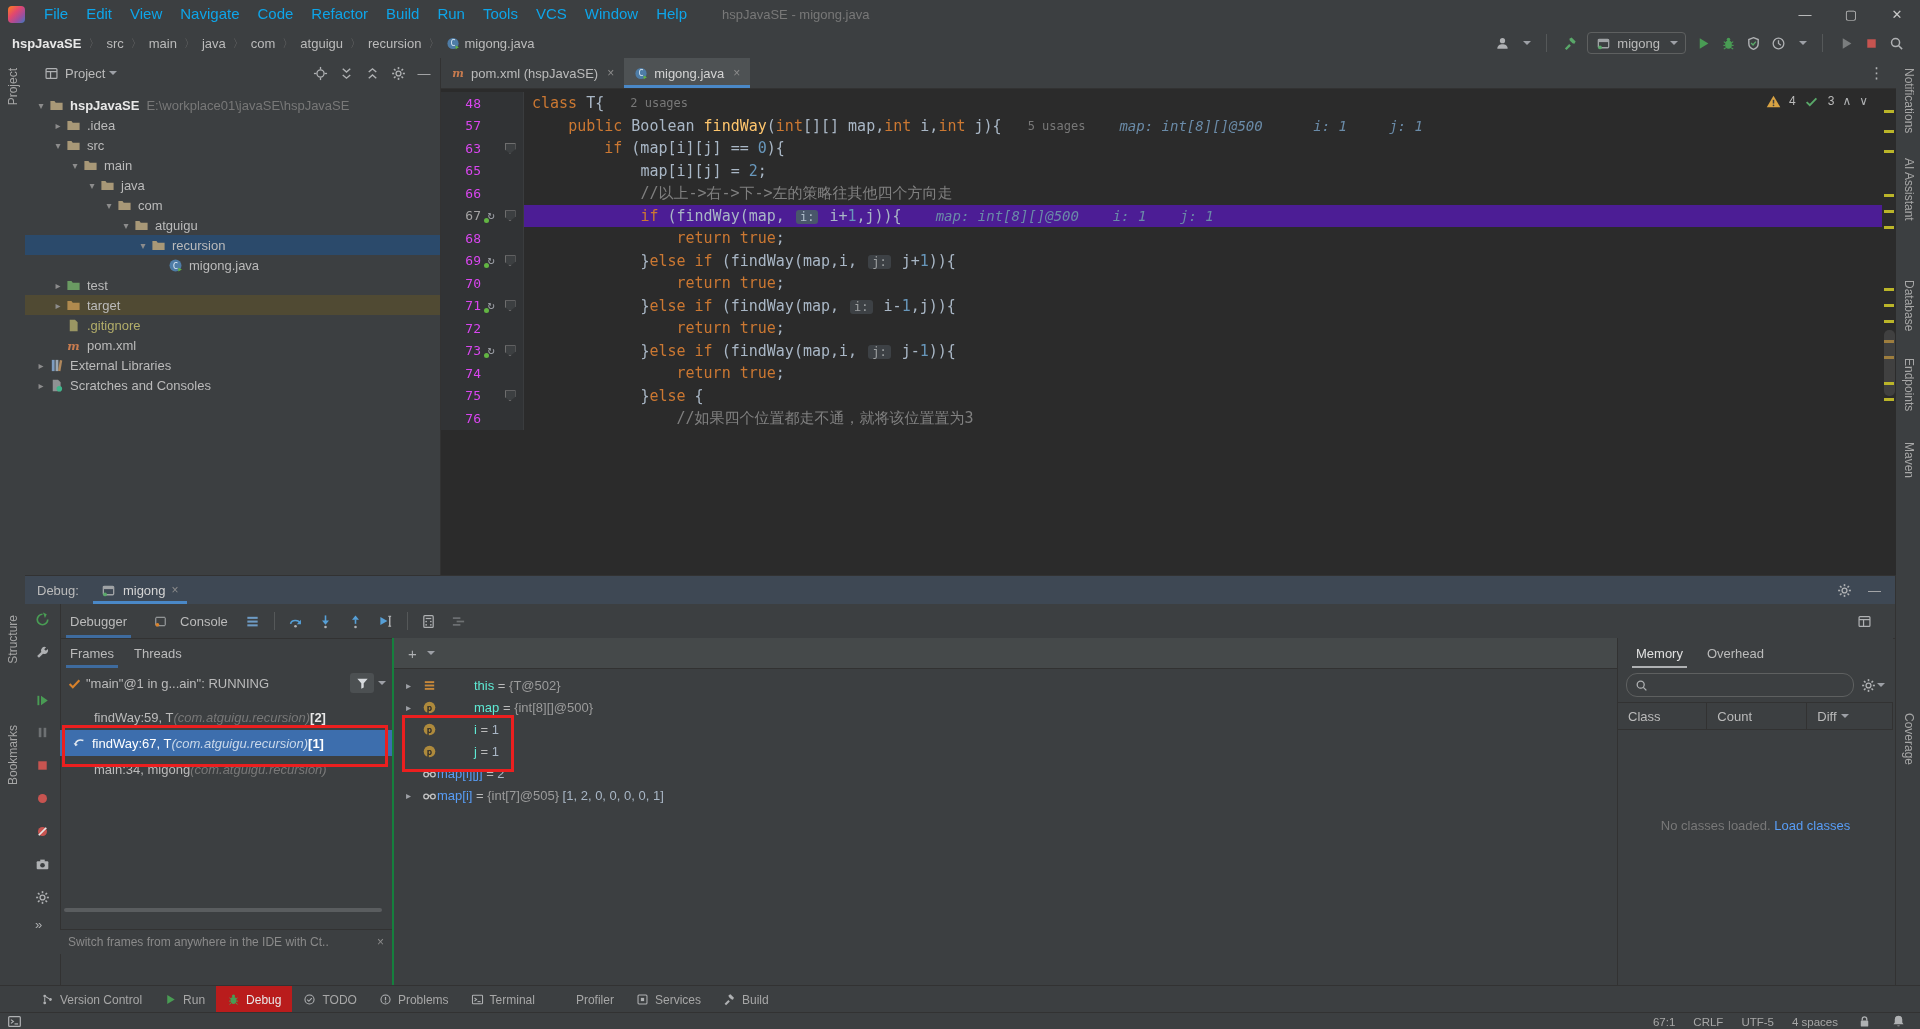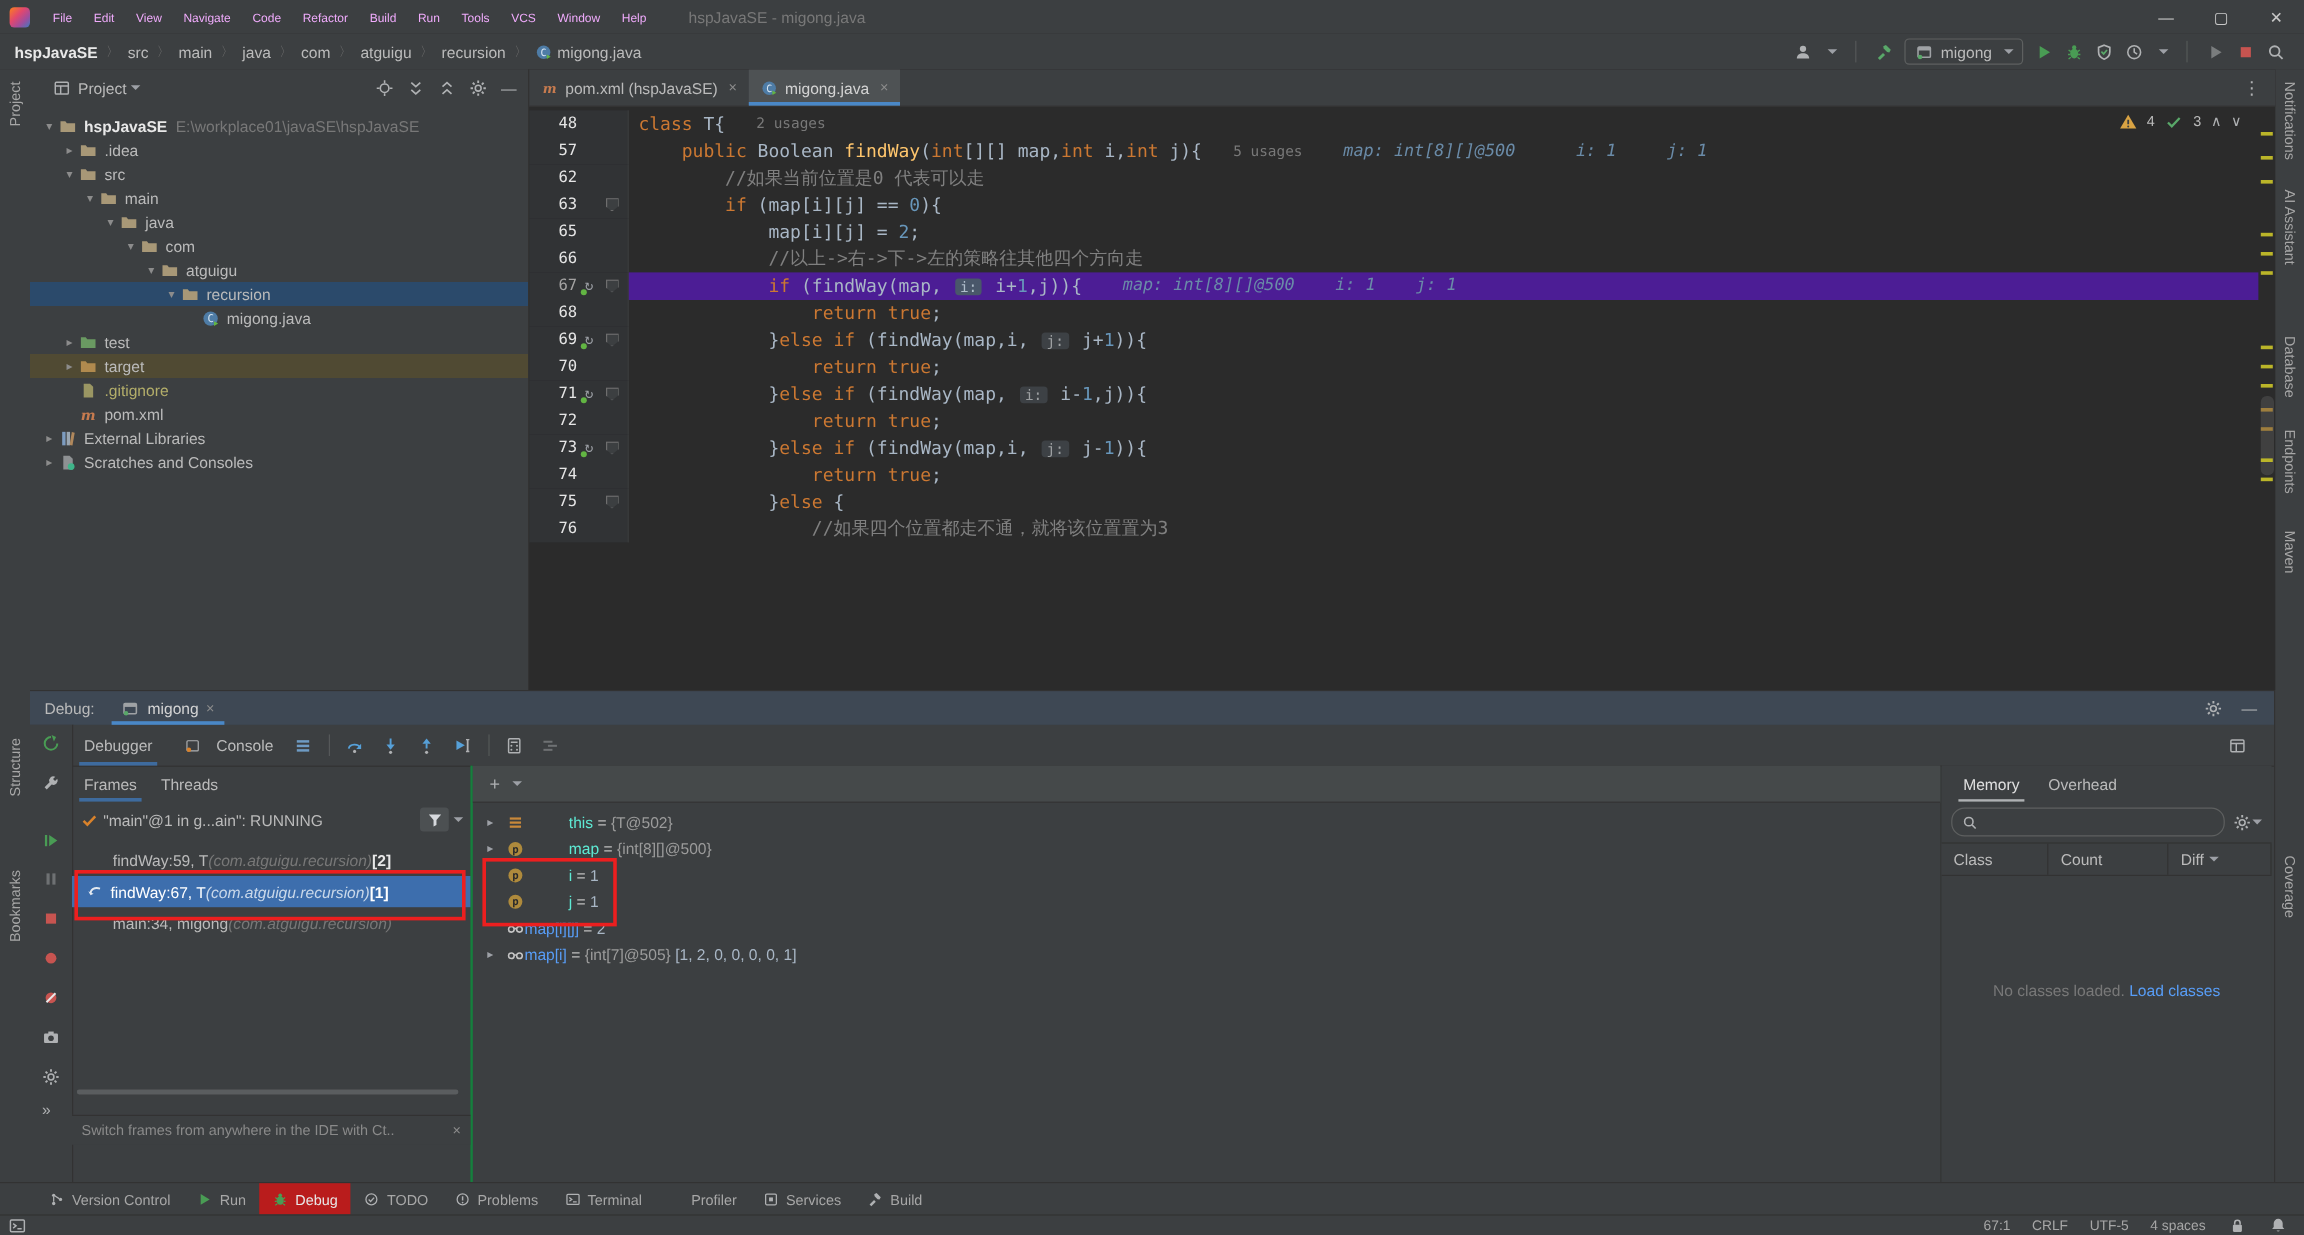--- a/index.html
+++ b/index.html
@@ -6,21 +6,21 @@
     font-family:"Liberation Sans",sans-serif;color:#BBBBBB;-webkit-font-smoothing:antialiased;}
   svg{display:block;}
   .ic{display:inline-flex;width:16px;height:16px;align-items:center;justify-content:center;flex:none;}
   .ic svg{width:15px;height:15px;}
   .caret{display:inline-block;width:0;height:0;border-left:4px solid transparent;border-right:4px solid transparent;border-top:4px solid #9DA0A6;margin-left:4px;}
   .vsep{width:1px;height:18px;background:#555859;margin:0 6px;flex:none;}
 
   
   #titlebar{position:absolute;left:0;top:0;width:1920px;height:28px;background:#3C3F41;border-bottom:1px solid #2D2D2D;display:flex;align-items:center;}
   #logo{width:17px;height:17px;border-radius:4px;margin:0 10px 0 8px;background:linear-gradient(135deg,#FC801D 0%,#E1476F 40%,#9E4E9E 70%,#3B7BBF 100%);}
-  #menus span{padding:0 9px;font-size:10px;color:#f0abfc;}
+  #menus span{padding:0 9px;font-size:15px;color:#0ea5e9;}
   #win-title{color:#787878;font-size:13px;margin-left:26px;}
   #win-btns{margin-left:auto;display:flex;height:28px;}
   .win-btn{width:46px;display:flex;align-items:center;justify-content:center;color:#C8C8C8;font-size:13px;}
 
   
   #navbar{position:absolute;left:0;top:28px;width:1920px;height:30px;background:#3C3F41;border-bottom:1px solid #323232;display:flex;align-items:center;}
   #crumbs{display:flex;align-items:center;padding-left:12px;font-size:13px;}
   #crumbs .crumb{color:#BBBBBB;display:flex;align-items:center;gap:4px;}
   #crumbs .crumb.first{color:#E8E8E8;font-weight:bold;}
   #crumbs .csep{color:#6B6B6B;margin:0 7px;font-size:11px;}
@@ -56,21 +56,21 @@
   #etabs{height:30px;background:#3C3F41;border-bottom:1px solid #323232;display:flex;align-items:stretch;}
   .etab{display:flex;align-items:center;gap:6px;padding:0 10px;font-size:13px;color:#BBBBBB;position:relative;}
   .etab.active{background:#4E5254;color:#D4D4D4;}
   .etab.active::after{content:"";position:absolute;left:0;right:0;bottom:0;height:3px;background:#4A88C7;}
   .etab .x{color:#8C8C8C;font-size:12px;margin-left:3px;}
   #etabs .dots{margin-left:auto;color:#AFB1B3;display:flex;align-items:center;padding:0 12px;font-size:15px;}
   #code{position:absolute;left:0;top:30px;right:0;bottom:0;font-family:"DejaVu Sans Mono",monospace;font-size:15px;}
   #code-rows{position:absolute;left:0;top:4px;right:14px;}
   .crow{height:22.5px;display:flex;align-items:center;position:relative;}
   .gut{width:82px;flex:none;height:100%;background:#313335;border-right:1px solid #3A3C3E;display:flex;align-items:center;}
-  .lnum{width:40px;text-align:right;color:#e5e5e5;font-size:13px;flex:none;}
+  .lnum{width:40px;text-align:right;color:#d946ef;font-size:13px;flex:none;}
   .gslot{width:20px;flex:none;display:flex;justify-content:center;align-items:center;}
   .fslot{width:18px;flex:none;display:flex;justify-content:center;align-items:center;}
   .crow.cur .lnum{color:#A4A3A3;}
   .cbody{flex:1;position:relative;height:100%;display:flex;align-items:center;padding-left:8px;white-space:pre;}
   .crow.cur .cbody{background:#4c1d95;}
   .tok-kw{color:#CC7832;} .tok-pl{color:#A9B7C6;} .tok-num{color:#6897BB;} .tok-cm{color:#808080;} .tok-fn{color:#FFC66D;}
   .tok-chip{background:#3D4145;color:#9DA0A2;border-radius:3px;padding:0 4px;font-size:12px;margin:0 2px;}
   .crow.cur .tok-chip{background:#49576A;color:#AFBDCB;}
   .usages{color:#787878;font-size:12px;margin-left:26px;}
   .ihint{color:#6A8BA8;font-style:italic;margin-left:34px;font-size:14px;}
@@ -534,28 +534,20 @@
         <div class="crow">
           <div class="gut">
             <span class="lnum">57</span>
             <span class="gslot"></span>
             <span class="fslot"></span>
           </div>
           <div class="cbody"><span>    <span class="tok-kw">public</span><span class="tok-pl"> Boolean </span><span class="tok-fn">findWay</span><span class="tok-pl">(</span><span class="tok-kw">int</span><span class="tok-pl">[][] map,</span><span class="tok-kw">int</span><span class="tok-pl"> i,</span><span class="tok-kw">int</span><span class="tok-pl"> j){</span></span><span class="usages">5 usages</span><span class="ihint">map: int[8][]@500      i: 1     j: 1</span></div>
         </div>
         <div class="crow">
           <div class="gut">
-            <span class="lnum">62</span>
-            <span class="gslot"></span>
-            <span class="fslot"></span>
-          </div>
-          <div class="cbody"><span>        <span class="tok-cm">//如果当前位置是0 代表可以走</span></span></div>
-        </div>
-        <div class="crow">
-          <div class="gut">
             <span class="lnum">63</span>
             <span class="gslot"></span>
             <span class="fslot">
               <span class="fold"></span>
             </span>
           </div>
           <div class="cbody"><span>        <span class="tok-kw">if</span><span class="tok-pl"> (map[i][j] == </span><span class="tok-num">0</span><span class="tok-pl">){</span></span></div>
         </div>
         <div class="crow">
           <div class="gut">

